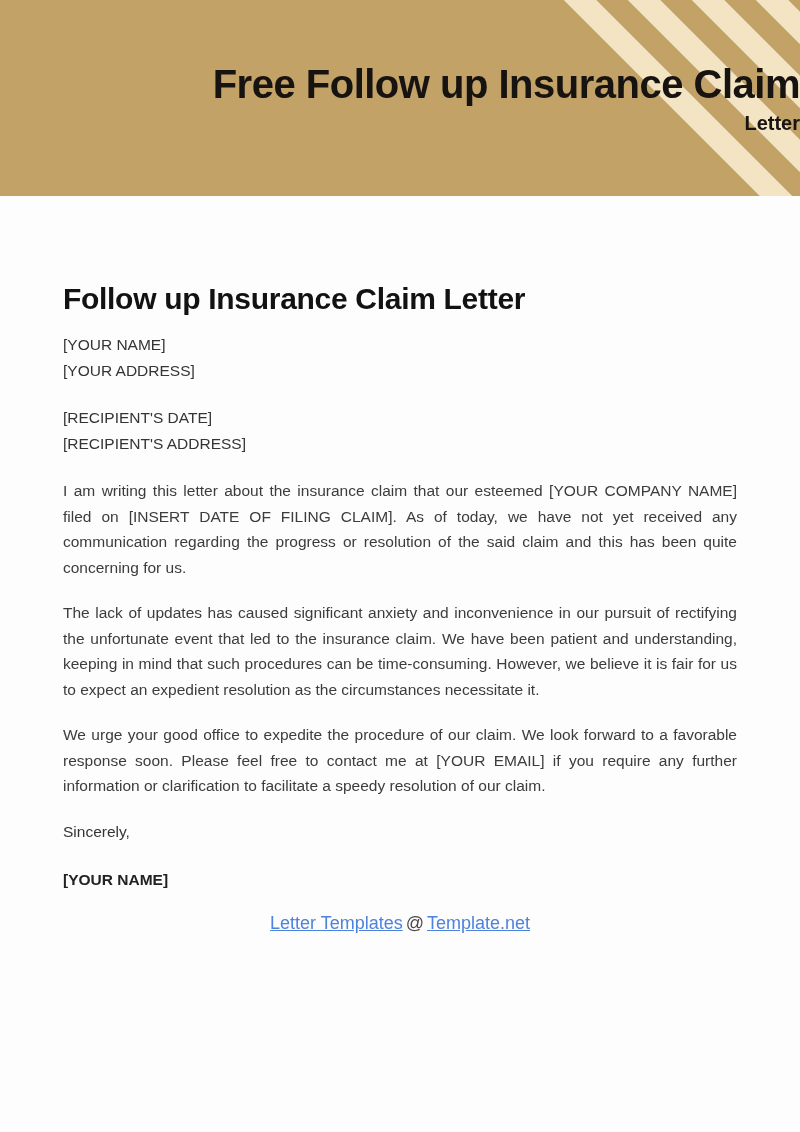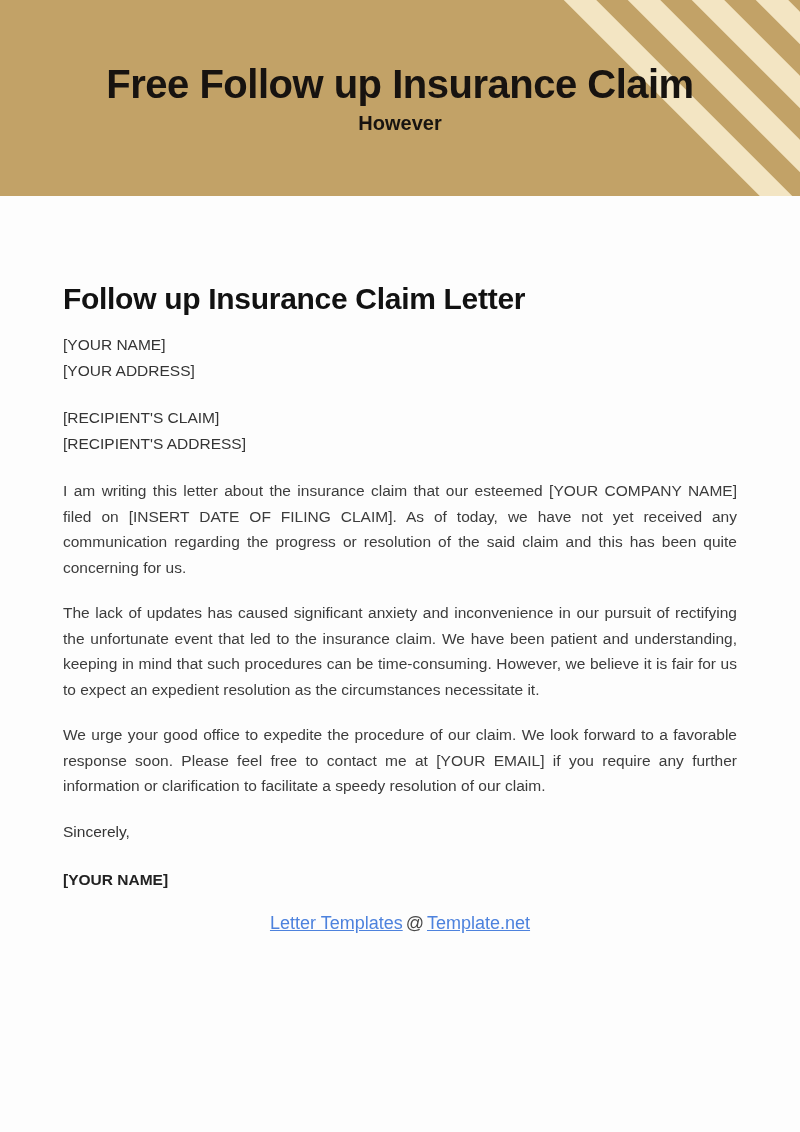--- a/index.html
+++ b/index.html
@@ -16,21 +16,21 @@
     overflow: hidden;
   }
   
   .banner {
     position: relative;
     height: 196px;
     background: #c2a267;
     display: flex;
     flex-direction: column;
     justify-content: center;
-    align-items: center;
+    align-items: flex-end;
     text-align: center;
     overflow: hidden;
   }
   .stripes {
     position: absolute;
     top: 0;
     right: 0;
     height: 100%;
     width: 320px;
     display: block;
@@ -106,35 +106,35 @@
 
   <header class="banner">
     <svg class="stripes" viewBox="0 0 320 196" preserveAspectRatio="none" aria-hidden="true">
       <line x1="60" y1="-40" x2="340" y2="240" stroke="#f3e5c3" stroke-width="23"></line>
       <line x1="124" y1="-40" x2="404" y2="240" stroke="#f3e5c3" stroke-width="23"></line>
       <line x1="188" y1="-40" x2="468" y2="240" stroke="#f3e5c3" stroke-width="23"></line>
       <line x1="252" y1="-40" x2="532" y2="240" stroke="#f3e5c3" stroke-width="23"></line>
       <line x1="316" y1="-40" x2="596" y2="240" stroke="#f3e5c3" stroke-width="23"></line>
     </svg>
     <h1 class="banner-title">Free Follow up Insurance Claim</h1>
-    <div class="banner-subtitle">However</div>
+    <div class="banner-subtitle">Letter</div>
   </header>
 
   <main class="letter">
 
     <h2 class="letter-heading">Follow up Insurance Claim Letter</h2>
 
     <p class="block">
       <span>[YOUR NAME]</span><br>
       <span>[YOUR ADDRESS]</span>
     </p>
 
 
     <p class="block">
-      <span>[RECIPIENT'S CLAIM]</span><br>
+      <span>[RECIPIENT'S DATE]</span><br>
       <span>[RECIPIENT'S ADDRESS]</span>
     </p>
 
 
     <p class="para">I am writing this letter about the insurance claim that our esteemed [YOUR COMPANY NAME] filed on [INSERT DATE OF FILING CLAIM]. As of today, we have not yet received any communication regarding the progress or resolution of the said claim and this has been quite concerning for us.</p>
     <p class="para">The lack of updates has caused significant anxiety and inconvenience in our pursuit of rectifying the unfortunate event that led to the insurance claim. We have been patient and understanding, keeping in mind that such procedures can be time-consuming. However, we believe it is fair for us to expect an expedient resolution as the circumstances necessitate it.</p>
     <p class="para">We urge your good office to expedite the procedure of our claim. We look forward to a favorable response soon. Please feel free to contact me at [YOUR EMAIL] if you require any further information or clarification to facilitate a speedy resolution of our claim.</p>
 
     <p class="block closing">Sincerely,</p>
 

